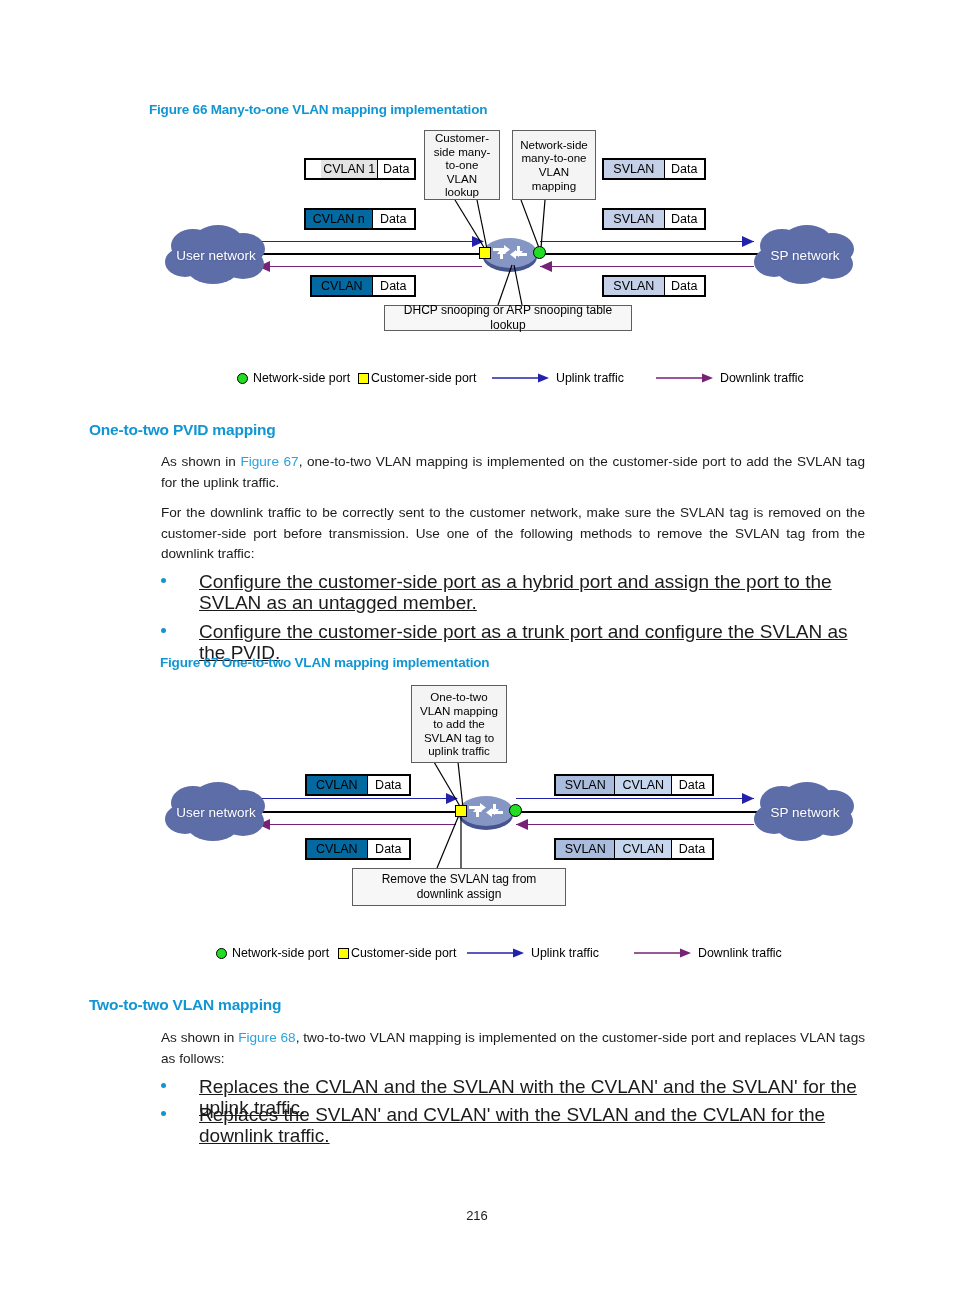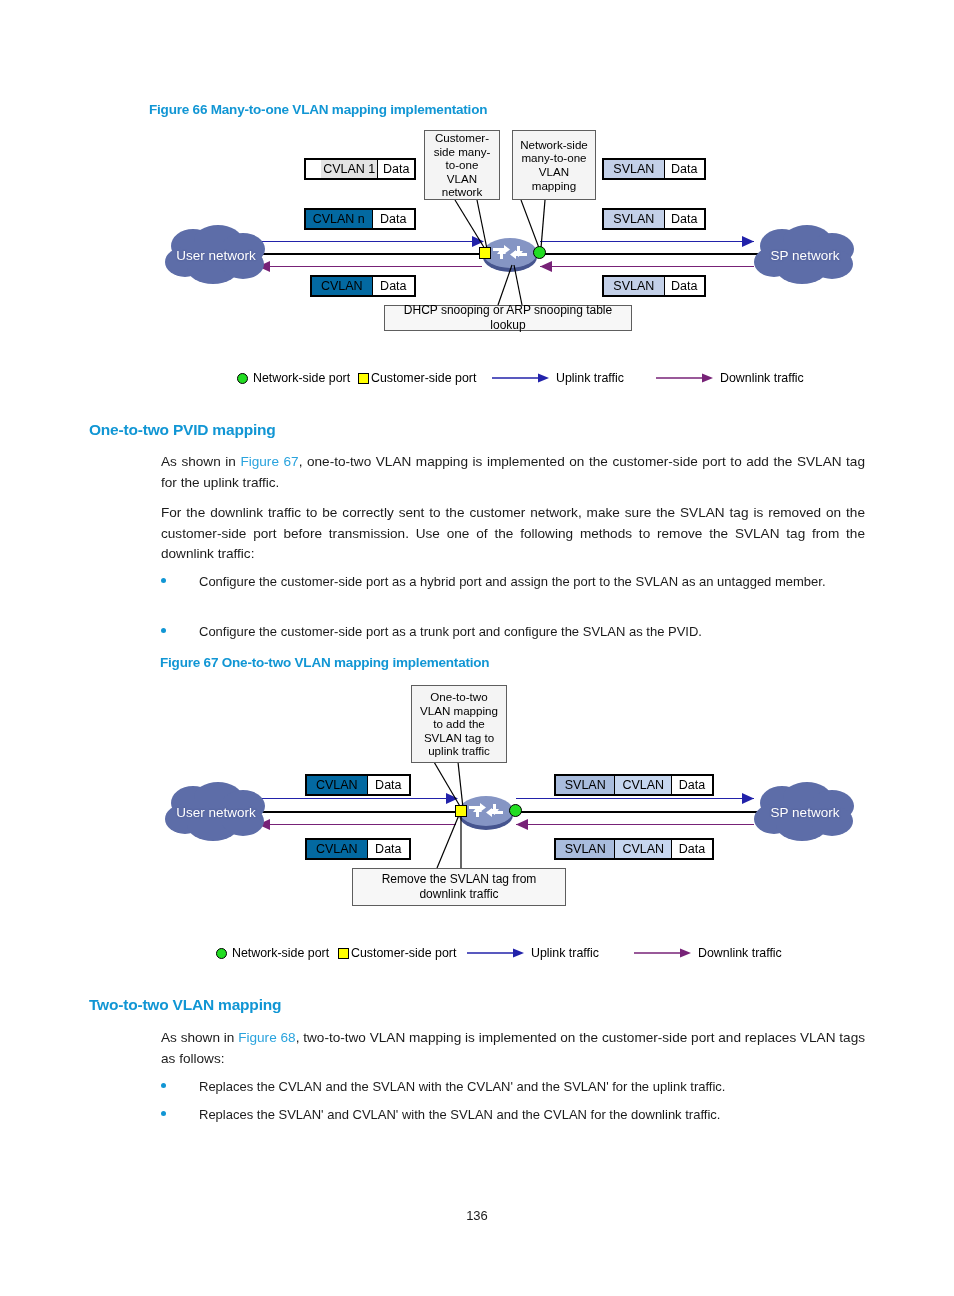--- a/index.html
+++ b/index.html
@@ -37,22 +37,23 @@
     position: absolute;
     font-size: 13.6px;
     line-height: 20.5px;
     color: #1b1b1b;
     text-align: left;
   }
   .para.justify { text-align: justify; }
   .xref { color: #2aa3dd; }
   .bullet-row {
     position: absolute;
-    font-size: 13px;
+    font-size: 19px;
     line-height: 20.5px;
+    text-decoration: underline;
   }
   .bullet-dot {
     position: absolute;
     left: 0;
     top: 6px;
     width: 5px;
     height: 5px;
     border-radius: 50%;
     background: #1196d4;
   }
@@ -278,21 +279,21 @@
 
   <svg width="954" height="270" style="position:absolute;left:0;top:0;pointer-events:none;">
     <polyline points="455,75 485,124" fill="none" stroke="#000" stroke-width="1.2"></polyline>
     <polyline points="477,75 487,124" fill="none" stroke="#000" stroke-width="1.2"></polyline>
     <polyline points="521,75 539,123" fill="none" stroke="#000" stroke-width="1.2"></polyline>
     <polyline points="545,75 541,123" fill="none" stroke="#000" stroke-width="1.2"></polyline>
     <polyline points="498,180 512,140" fill="none" stroke="#000" stroke-width="1.2"></polyline>
     <polyline points="522,180 514,140" fill="none" stroke="#000" stroke-width="1.2"></polyline>
   </svg>
 
-  <div class="callout" style="left:424px; top:5px; width:76px; height:70px;">Customer-side many-to-one VLAN network</div>
+  <div class="callout" style="left:424px; top:5px; width:76px; height:70px;">Customer-side many-to-one VLAN lookup</div>
   <div class="callout" style="left:512px; top:5px; width:84px; height:70px;">Network-side many-to-one VLAN mapping</div>
   <div class="callout-wide" style="left:384px; top:180px; width:248px; height:26px;">DHCP snooping or ARP snooping table lookup</div>
 
   <div class="packet" style="left:304px; top:33px; width:112px;">
     <div class="cell grey" style="width:68px;">CVLAN 1</div>
     <div class="cell white" style="width:44px;">Data</div>
   </div>
   <div class="packet" style="left:304px; top:83px; width:112px;">
     <div class="cell cvlan" style="width:68px;">CVLAN n</div>
     <div class="cell white" style="width:44px;">Data</div>
@@ -422,21 +423,21 @@
   <div class="port-circle" style="left:509px; top:124px;"></div>
 
   <svg width="954" height="250" style="position:absolute;left:0;top:0;pointer-events:none;">
     <polyline points="434,82 461,128" fill="none" stroke="#000" stroke-width="1.2"></polyline>
     <polyline points="458,82 463,128" fill="none" stroke="#000" stroke-width="1.2"></polyline>
     <polyline points="437,188 459,135" fill="none" stroke="#000" stroke-width="1.2"></polyline>
     <polyline points="461,188 461,135" fill="none" stroke="#000" stroke-width="1.2"></polyline>
   </svg>
 
   <div class="callout" style="left:411px; top:5px; width:96px; height:78px;">One-to-two VLAN mapping to add the SVLAN tag to uplink traffic</div>
-  <div class="callout-wide" style="left:352px; top:188px; width:214px; height:38px;">Remove the SVLAN tag from downlink traffic</div>
+  <div class="callout-wide" style="left:352px; top:188px; width:214px; height:38px;">Remove the SVLAN tag from downlink assign</div>
 
   <div class="packet" style="left:305px; top:94px; width:106px;">
     <div class="cell cvlan" style="width:62px;">CVLAN</div>
     <div class="cell white" style="width:44px;">Data</div>
   </div>
   <div class="packet" style="left:305px; top:158px; width:106px;">
     <div class="cell cvlan" style="width:62px;">CVLAN</div>
     <div class="cell white" style="width:44px;">Data</div>
   </div>
 
@@ -485,13 +486,13 @@
 
 <div class="bullet-row" style="left:161px; top:1077px; width:704px;">
   <span class="bullet-dot"></span>
   <span class="bullet-text">Replaces the CVLAN and the SVLAN with the CVLAN' and the SVLAN' for the uplink traffic.</span>
 </div>
 <div class="bullet-row" style="left:161px; top:1105px; width:704px;">
   <span class="bullet-dot"></span>
   <span class="bullet-text">Replaces the SVLAN' and CVLAN' with the SVLAN and the CVLAN for the downlink traffic.</span>
 </div>
 
-<div class="page-number" style="left:0; top:1208px;">136</div>
+<div class="page-number" style="left:0; top:1208px;">216</div>
 
 </body></html>

